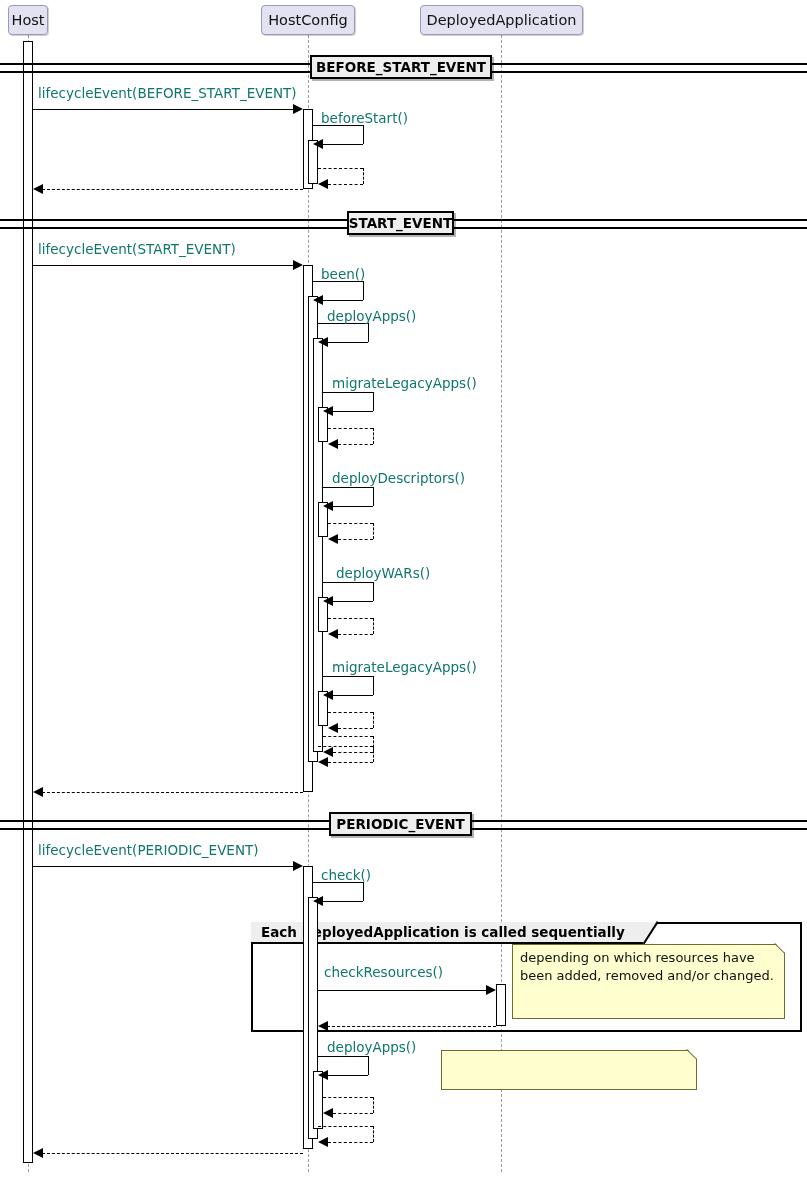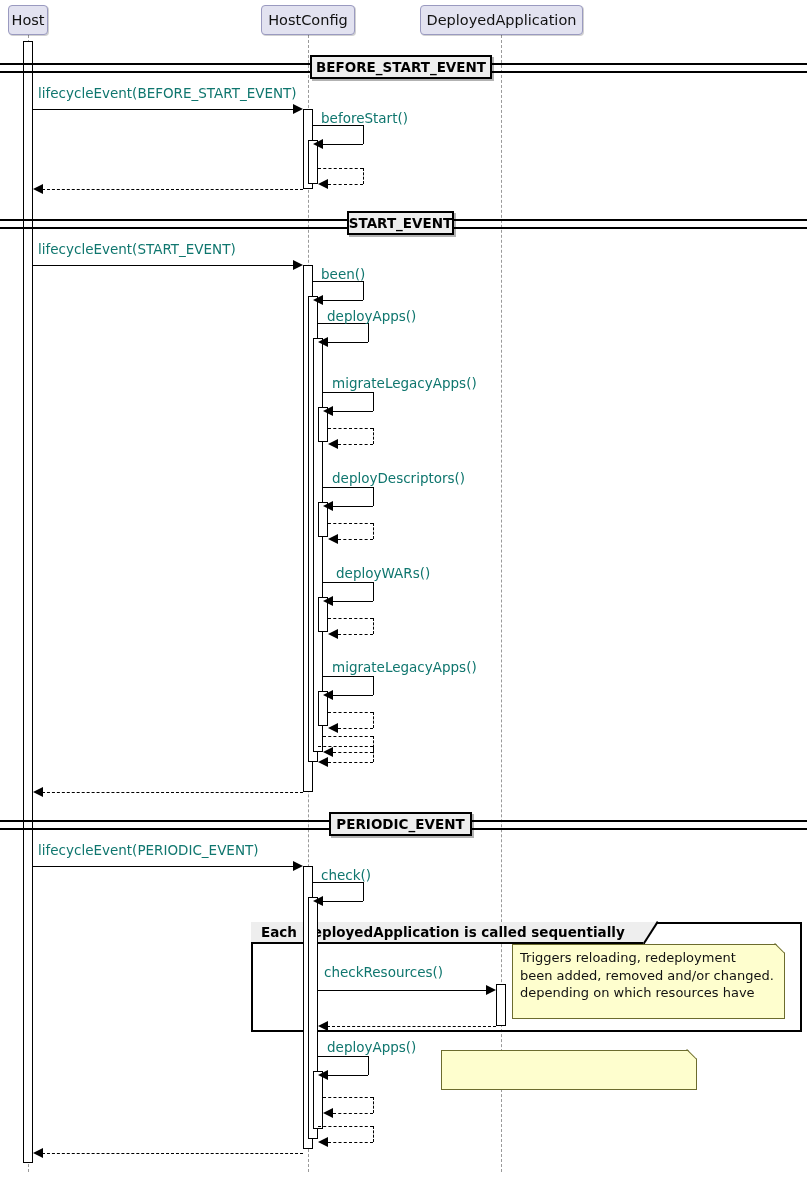--- a/index.html
+++ b/index.html
@@ -216,23 +216,22 @@
         <span>START_EVENT</span>
       </div>
       <div class="divider-rule" style="top: 820px;"></div>
       <div class="divider-rule" style="top: 828px;"></div>
       <div class="divider-box" style="left: 329px; top: 812px; width: 143px; height: 24px;">
         <span>PERIODIC_EVENT</span>
       </div>
     </div>
   <div id="layer-notes">
       <div class="note" style="left: 512px; top: 944px; width: 273px; height: 75px;">
-        <div>Triggers reloading, redeployment</div>
+        <div>depending on which resources have</div>
         <div>been added, removed and/or changed.</div>
-        <div>depending on which resources have</div>
       </div>
       <div class="" style="position: absolute; left: 775px; top: 943px; width: 0px; height: 0px; border-top: 10px solid rgb(255, 255, 255); border-left: 10px solid transparent;"></div>
       <div class="" style="position: absolute; left: 775px; top: 943px; width: 14px; height: 0px; border-top: 1px solid rgb(108, 108, 46); transform: rotate(45deg); transform-origin: left top;"></div>
       <div class="note" style="left: 441px; top: 1050px; width: 256px; height: 40px;">
       </div>
       <div class="" style="position: absolute; left: 687px; top: 1049px; width: 0px; height: 0px; border-top: 10px solid rgb(255, 255, 255); border-left: 10px solid transparent;"></div>
       <div class="" style="position: absolute; left: 687px; top: 1049px; width: 14px; height: 0px; border-top: 1px solid rgb(108, 108, 46); transform: rotate(45deg); transform-origin: left top;"></div>
     </div>
   <div id="layer-participants">
       <div class="participant" style="left: 8px; top: 5px; width: 40px; height: 30px;">

